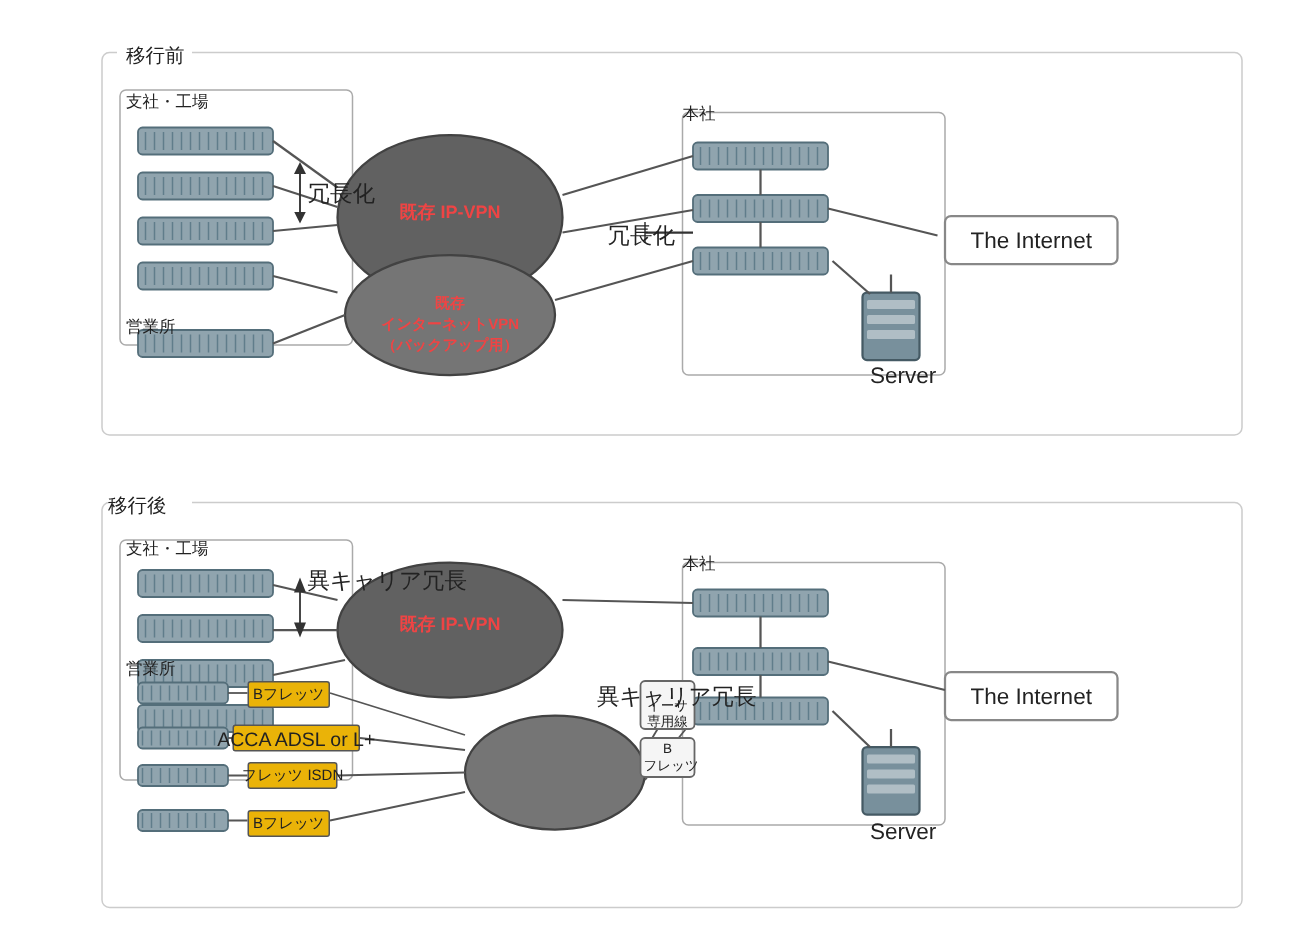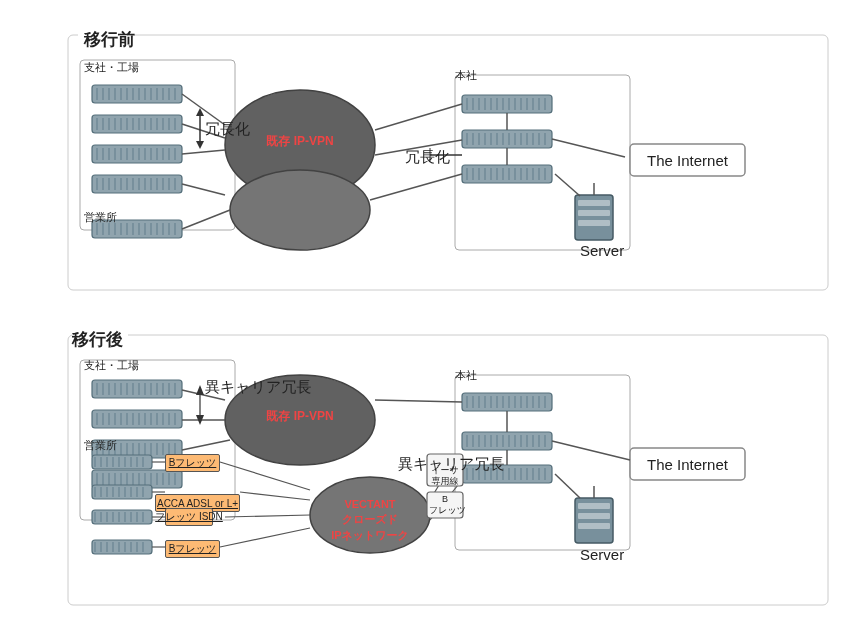--- a/index.html
+++ b/index.html
@@ -26,50 +26,49 @@
     }
 
     .label {
       position: absolute;
       font-size: 15px;
       color: #222;
       white-space: nowrap;
     }
     .section-title {
       position: absolute;
-      font-size: 17px;
-      font-weight: bold;
+      font-size: 13px;
+      font-weight: normal;
       color: #222;
     }
     .sub-title {
       position: absolute;
       font-size: 11px;
       color: #222;
     }
     .cloud-label {
       position: absolute;
       text-align: center;
       color: #ef4444;
       font-size: 12px;
       font-weight: bold;
       line-height: 1.4;
     }
     .button-box {
       position: absolute;
       border: 1.5px solid #555;
       border-radius: 2px;
-      background: #fdba74;
+      background: #eab308;
       font-size: 10px;
       display: flex;
       align-items: center;
       justify-content: center;
       text-align: center;
       color: #222;
       white-space: nowrap;
-      text-decoration: underline;
     }
   </style>
 </head>
 <body>
 
 <div class="diagram-container">
   <svg xmlns="http://www.w3.org/2000/svg">
 
     <rect x="68" y="35" width="760" height="255" rx="5" ry="5" fill="none" stroke="#ccc" stroke-width="1"></rect>
 
@@ -467,51 +466,51 @@
 
   </svg>
 
   <div class="section-title" style="left:84px; top:28px;">移行前</div>
   <div class="sub-title" style="left:84px; top:60px;">支社・工場</div>
   <div class="sub-title" style="left:455px; top:68px;">本社</div>
   <div class="sub-title" style="left:84px; top:210px;">営業所</div>
 
   <div class="cloud-label" style="left:255px; top:133px; width:90px;">既存 IP-VPN</div>
 
+  <div class="cloud-label" style="left:248px; top:196px; width:104px; font-size:10px;">
+    <span>既存</span><br>
+    <span>インターネットVPN</span><br>
+    <span>（バックアップ用）</span>
+  </div>
 
   <div class="label" style="left:205px; top:120px;">冗長化</div>
 
   <div class="label" style="left:405px; top:148px;">冗長化</div>
 
   <div class="label" style="left:634px; top:152px; width:107px; text-align:center;">The Internet</div>
 
   <div class="label" style="left:580px; top:242px; text-align:center;">Server</div>
 
   <div class="section-title" style="left:72px; top:328px;">移行後</div>
   <div class="sub-title" style="left:84px; top:358px;">支社・工場</div>
   <div class="sub-title" style="left:455px; top:368px;">本社</div>
   <div class="sub-title" style="left:84px; top:438px;">営業所</div>
 
   <div class="cloud-label" style="left:255px; top:408px; width:90px;">既存 IP-VPN</div>
 
   <div class="label" style="left:205px; top:378px;">異キャリア冗長</div>
 
   <div class="label" style="left:398px; top:455px;">異キャリア冗長</div>
 
-  <div class="cloud-label" style="left:325px; top:497px; width:90px; font-size:11px;">
-    <span>VECTANT</span><br>
-    <span>クローズド</span><br>
-    <span>IPネットワーク</span>
-  </div>
 
   <div class="button-box" style="left:165px; top:454px; width:55px; height:18px;">Bフレッツ</div>
 
-  <div class="button-box" style="left:155px; top:494px; width:85px; height:18px; font-size:10px;">ACCA ADSL or L+</div>
-
-  <div class="button-box" style="left:165px; top:508px; width:48px; height:18px;">フレッツ ISDN</div>
+  <div class="button-box" style="left:155px; top:483px; width:85px; height:18px; font-size:13px;">ACCA ADSL or L+</div>
+
+  <div class="button-box" style="left:165px; top:508px; width:60px; height:18px;">フレッツ ISDN</div>
 
   <div class="button-box" style="left:165px; top:540px; width:55px; height:18px;">Bフレッツ</div>
 
   <div class="label" style="left:429px; top:465px; width:32px; text-align:center; font-size:9px; line-height:1.2;">イーサ<br>専用線</div>
 
   <div class="label" style="left:429px; top:494px; width:32px; text-align:center; font-size:9px; line-height:1.2;">B<br>フレッツ</div>
 
   <div class="label" style="left:634px; top:456px; width:107px; text-align:center;">The Internet</div>
 
   <div class="label" style="left:580px; top:546px; text-align:center;">Server</div>

